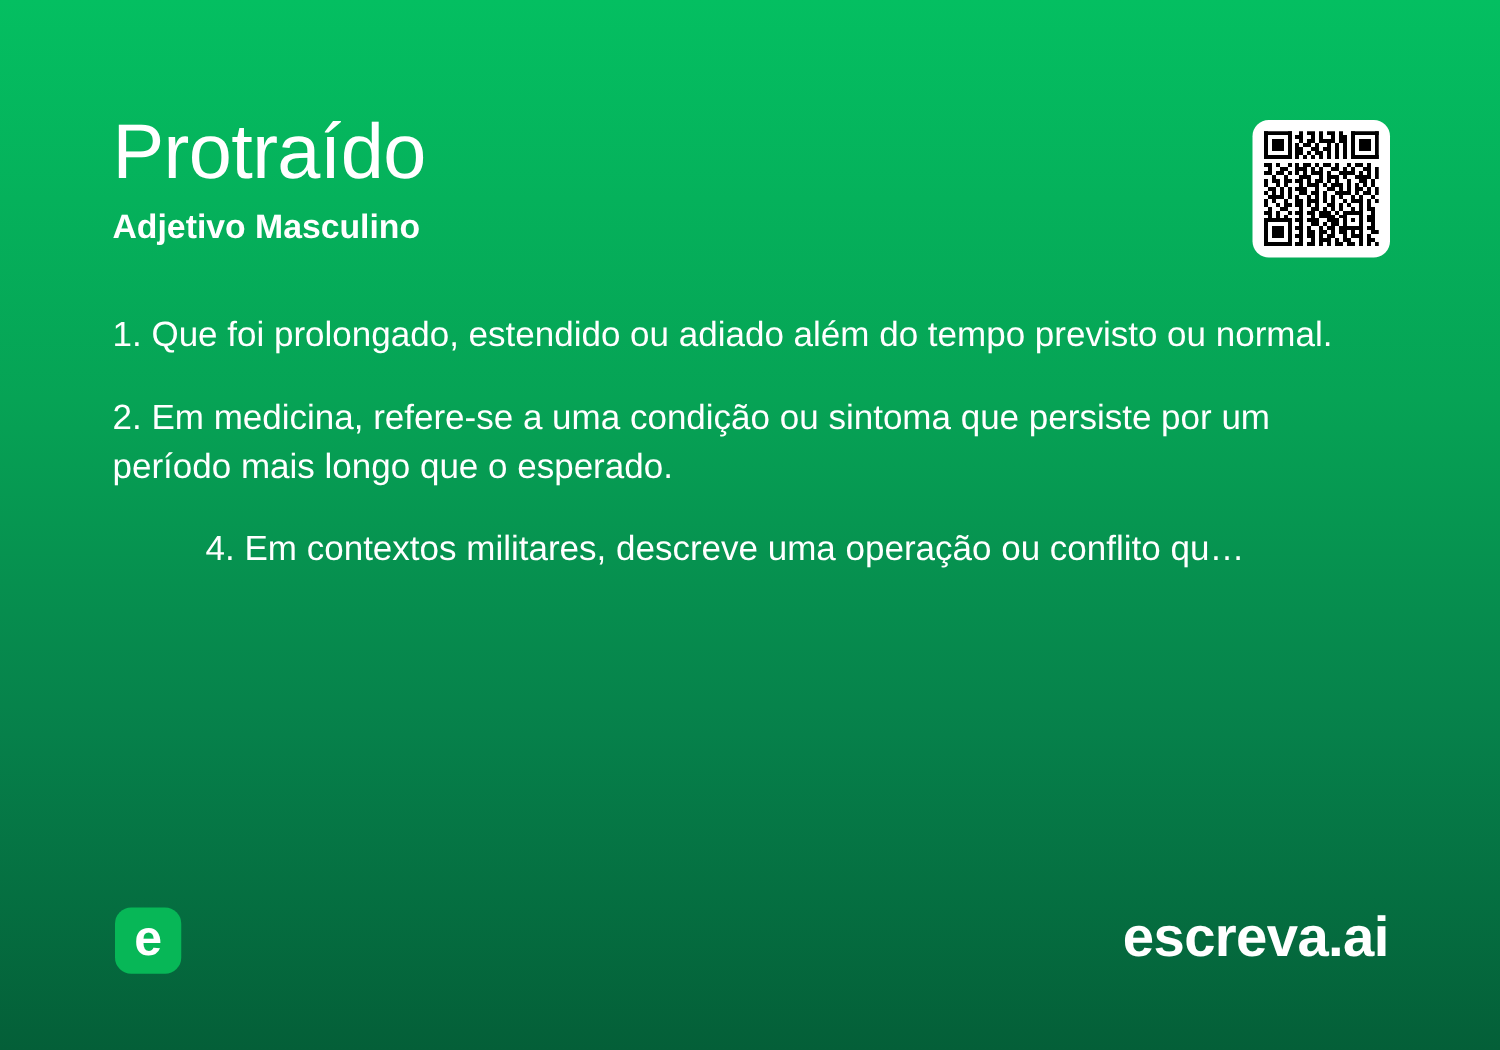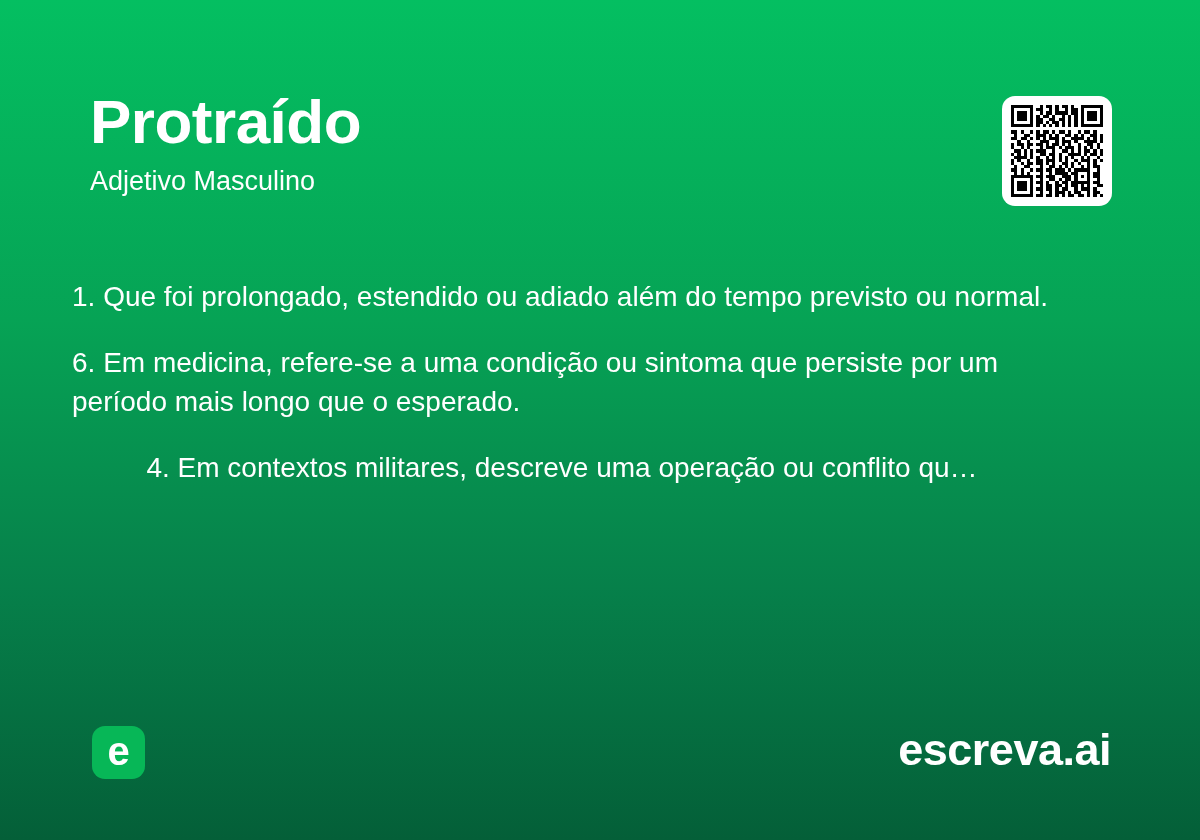--- a/index.html
+++ b/index.html
@@ -24,31 +24,31 @@
     position: absolute;
     left: 90px;
     top: 86px;
     right: 90px;
   }
 
   .word-title {
     margin: 0;
     font-size: 62px;
     line-height: 72px;
-    font-weight: 700;
+    font-weight: 400;
     letter-spacing: -0.5px;
     color: #ffffff;
   }
 
   .word-subtitle {
     margin: 0;
     padding-top: 6px;
     font-size: 27px;
     line-height: 34px;
-    font-weight: 400;
+    font-weight: 700;
     color: #ffffff;
   }
 
   
   .qr-wrap {
     position: absolute;
     left: 1002px;
     top: 96px;
     width: 110px;
     height: 110px;
@@ -64,24 +64,23 @@
   .qr-wrap svg {
     display: block;
     width: 92px;
     height: 92px;
     shape-rendering: crispEdges;
   }
 
   
   .definitions {
     position: absolute;
-    left: 72px;
+    left: 90px;
     top: 248px;
     width: 980px;
-    margin-top: 29px;
   }
 
   .definition {
     margin: 0 0 27px 0;
     font-size: 28px;
     line-height: 39px;
     font-weight: 400;
     color: #ffffff;
   }
 
@@ -387,21 +386,21 @@
         <rect x="18" y="28" width="2" height="1"></rect>
           <rect x="22" y="28" width="1" height="1"></rect>
         <rect x="26" y="28" width="1" height="1"></rect>
           <rect x="28" y="28" width="1" height="1"></rect>
       </g>
     </svg>
   </div>
 
   <div class="definitions">
     <p class="definition">1. Que foi prolongado, estendido ou adiado além do tempo previsto ou normal.</p>
-    <p class="definition">6. Em medicina, refere-se a uma condição ou sintoma que persiste por um período mais longo que o esperado.</p>
+    <p class="definition">2. Em medicina, refere-se a uma condição ou sintoma que persiste por um período mais longo que o esperado.</p>
     <p class="definition">4. Em contextos militares, descreve uma operação ou conflito qu…</p>
   </div>
 
   <div class="footer-logo">
     <span>e</span>
   </div>
 
   <div class="brand">escreva.ai</div>
 
 </div>

